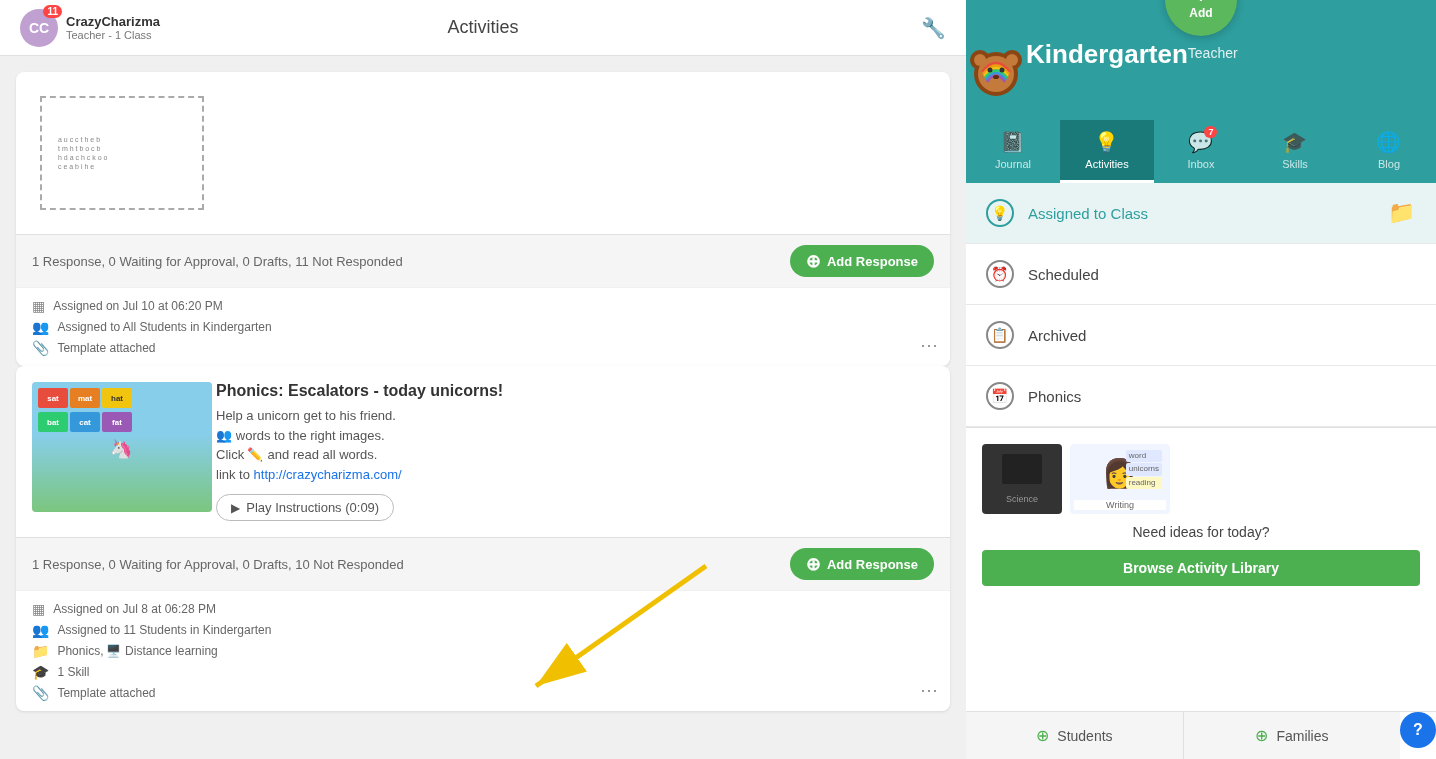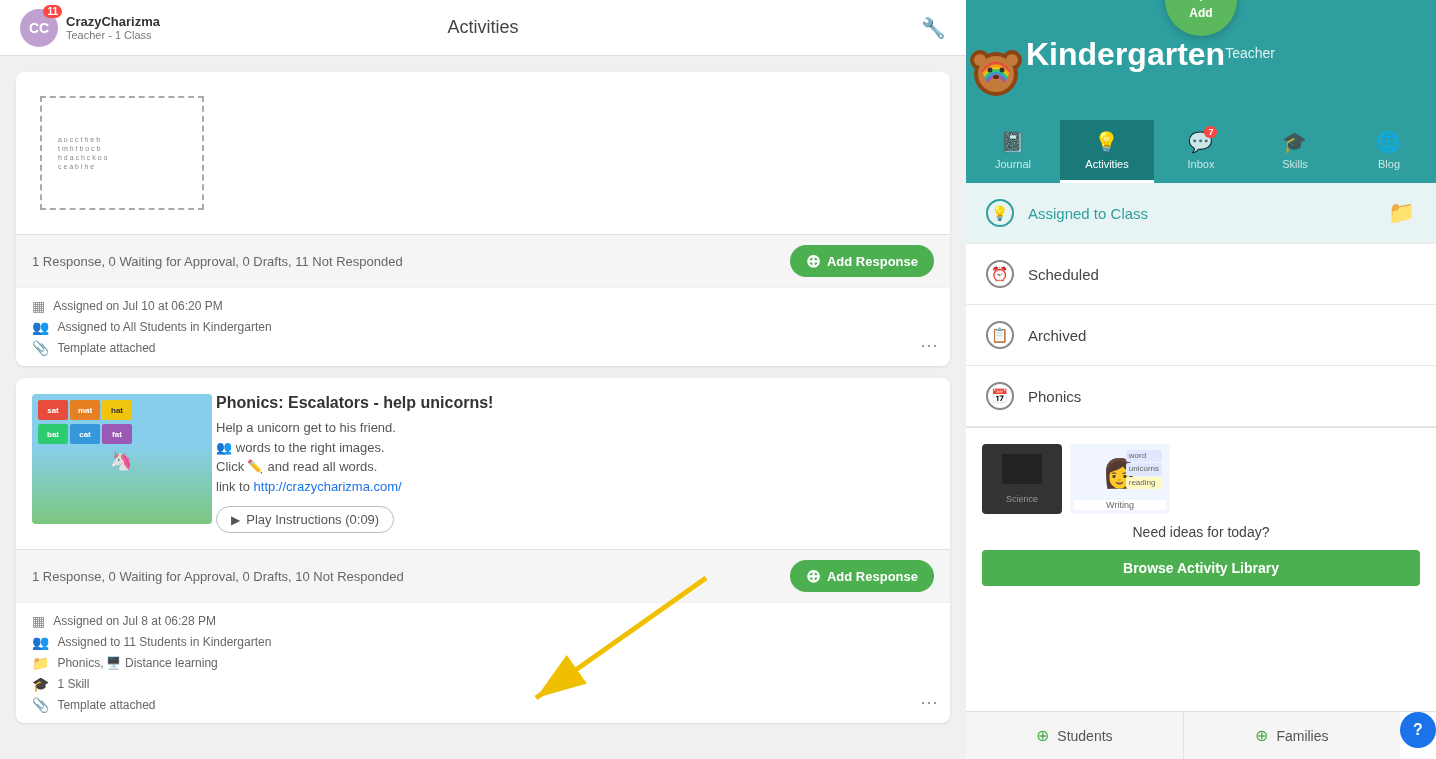--- a/index.html
+++ b/index.html
@@ -16,21 +16,21 @@
     .user-info { display: flex; flex-direction: column; }
     .user-name { font-weight: bold; font-size: 13px; color: #333; }
     .user-role { font-size: 11px; color: #777; }
     .top-bar-title { position: absolute; left: 50%; transform: translateX(-50%); font-size: 18px; color: #444; font-weight: 500; }
     .top-bar-wrench { margin-left: auto; color: #888; font-size: 20px; cursor: pointer; }
 
     
     .content-scroll { flex: 1; overflow-y: auto; padding: 16px; background: #f0f0f0; }
 
     
-    .activity-card { background: #fff; border-radius: 8px; margin-bottom: 12px; overflow: hidden; box-shadow: 0 1px 3px rgba(0,0,0,0.1); }
+    .activity-card { background: #fff; border-radius: 8px; margin-bottom: 0; overflow: hidden; box-shadow: 0 1px 3px rgba(0,0,0,0.1); }
     .card-top { display: flex; padding: 16px; gap: 4px; }
     .card-thumbnail { width: 180px; min-width: 180px; height: 130px; background: #e8e8e8; border-radius: 4px; overflow: hidden; display: flex; align-items: center; justify-content: center; }
     .card-info { flex: 1; }
     .card-title { font-size: 16px; font-weight: bold; color: #333; margin-bottom: 6px; }
     .card-desc { font-size: 13px; color: #555; line-height: 1.5; }
     .card-link { color: #1a73e8; text-decoration: none; font-size: 13px; }
     .play-btn { display: inline-flex; align-items: center; gap: 6px; border: 1px solid #bbb; border-radius: 20px; padding: 5px 14px; font-size: 13px; color: #555; cursor: pointer; margin-top: 10px; background: #fff; }
     .play-icon { font-size: 12px; color: #555; }
 
     
@@ -48,21 +48,21 @@
     
     .sidebar { width: 470px; min-width: 470px; background: #fff; display: flex; flex-direction: column; }
 
     
     .sidebar-header { background: #2e9e9e; display: flex; flex-direction: row; align-items: center; padding-bottom: 16px; position: relative; }
     .add-btn-circle { width: 72px; height: 72px; border-radius: 50%; background: #5cb85c; display: flex; flex-direction: column; align-items: center; justify-content: center; position: absolute; top: -36px; left: 50%; transform: translateX(-50%); cursor: pointer; z-index: 5; box-shadow: 0 2px 8px rgba(0,0,0,0.2); }
     .add-plus { font-size: 28px; color: #fff; line-height: 1; margin-bottom: -2px; }
     .add-label { font-size: 12px; color: #fff; font-weight: bold; }
     .bear-icon { width: 60px; height: 60px; margin-top: 44px; }
     .bear-svg { width: 60px; height: 60px; }
-    .school-name { font-size: 32px; font-weight: bold; color: #fff; margin-top: 4px; }
+    .school-name { font-size: 26px; font-weight: bold; color: #fff; margin-top: 4px; }
     .school-role { font-size: 14px; color: rgba(255,255,255,0.85); margin-top: 2px; }
 
     
     .nav-tabs { display: flex; background: #2e9e9e; border-bottom: none; }
     .nav-tab { flex: 1; display: flex; flex-direction: column; align-items: center; padding: 10px 4px; cursor: pointer; color: rgba(255,255,255,0.75); font-size: 12px; gap: 4px; border-bottom: 3px solid transparent; transition: all 0.2s; }
     .nav-tab.active { background: #1a7a7a; color: #fff; border-bottom: 3px solid #fff; }
     .nav-tab-icon { font-size: 20px; }
     .nav-tab-label { font-size: 11px; }
     .inbox-badge { background: #ff4444; color: #fff; border-radius: 10px; font-size: 9px; padding: 1px 4px; font-weight: bold; position: absolute; top: -4px; right: -4px; }
     .nav-tab-inner { position: relative; display: inline-block; }
@@ -189,21 +189,21 @@
               <div style="display:flex;gap:2px;">
                 <div class="game-block" style="background:#2ecc71;text-align:center;">bat</div>
                 <div class="game-block" style="background:#3498db;">cat</div>
                 <div class="game-block" style="background:#9b59b6;">fat</div>
               </div>
               <div style="font-size:18px;text-align:center;margin-top:2px;">🦄</div>
             </div>
           </div>
         </div>
         <div class="card-info">
-          <div class="card-title">Phonics: Escalators - help unicorns!</div>
+          <div class="card-title">Phonics: Escalators - today unicorns!</div>
           <div class="card-desc">
             <span>Help a unicorn get to his friend.</span><br>
             <span>👥 words to the right images.</span><br>
             <span>Click ✏️ and read all words.</span><br>
             <span>link to <a class="card-link" href="#">http://crazycharizma.com/</a></span>
           </div>
           <button class="play-btn">
             <span class="play-icon">▶</span>
             <span>Play Instructions (0:09)</span>
           </button>

